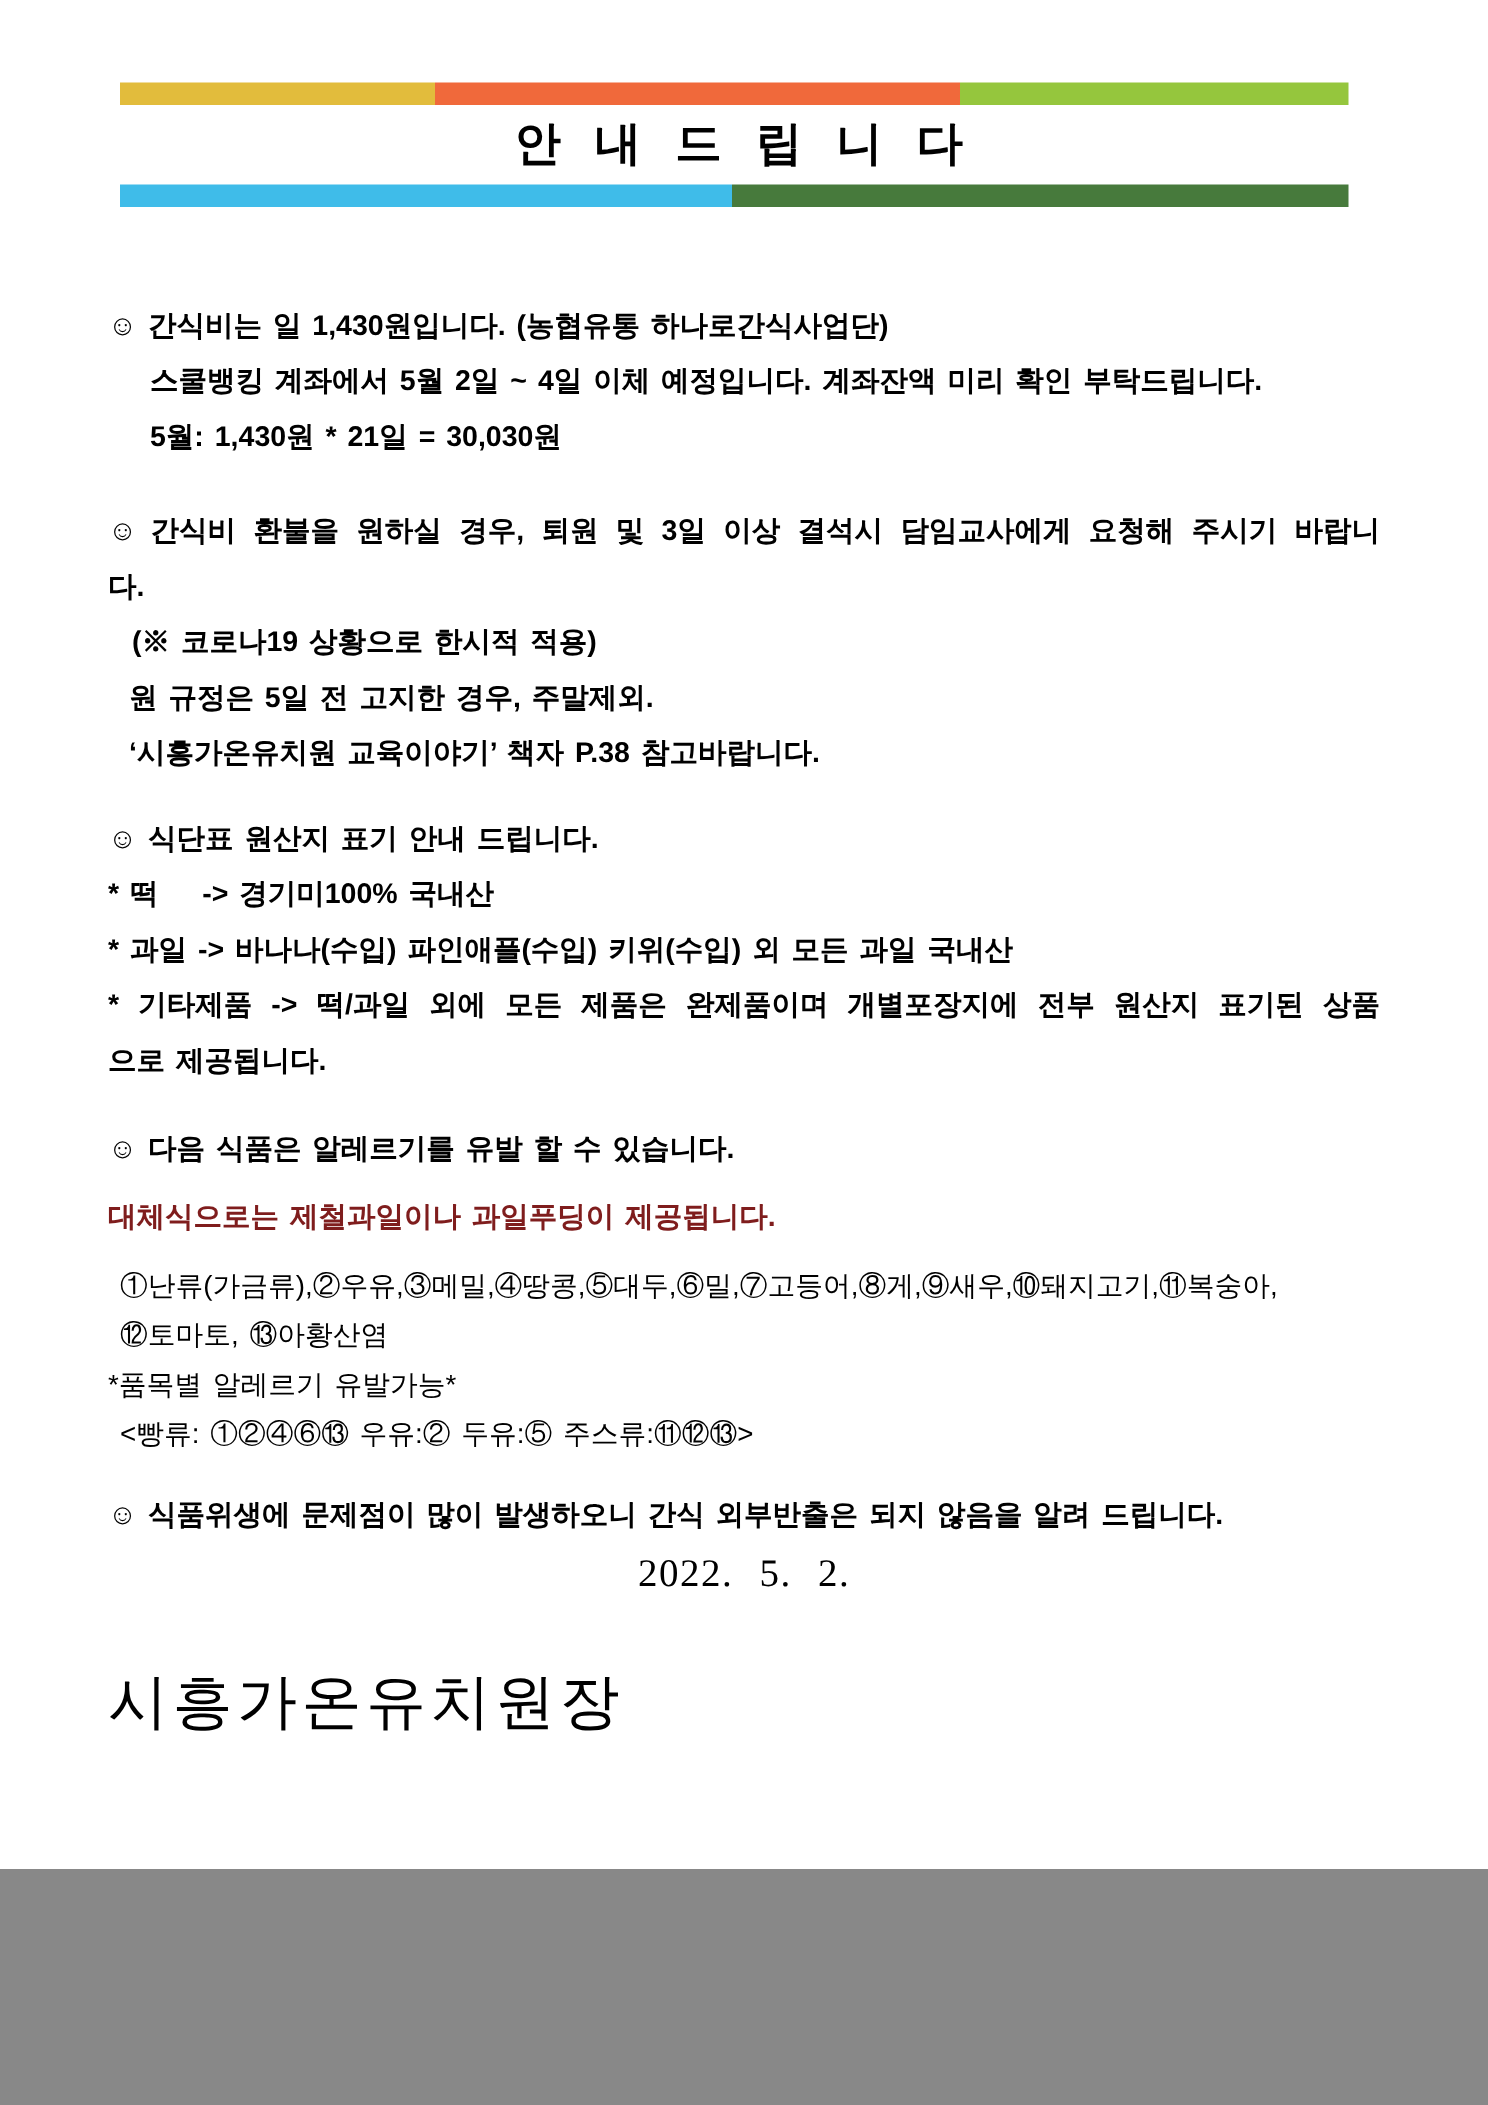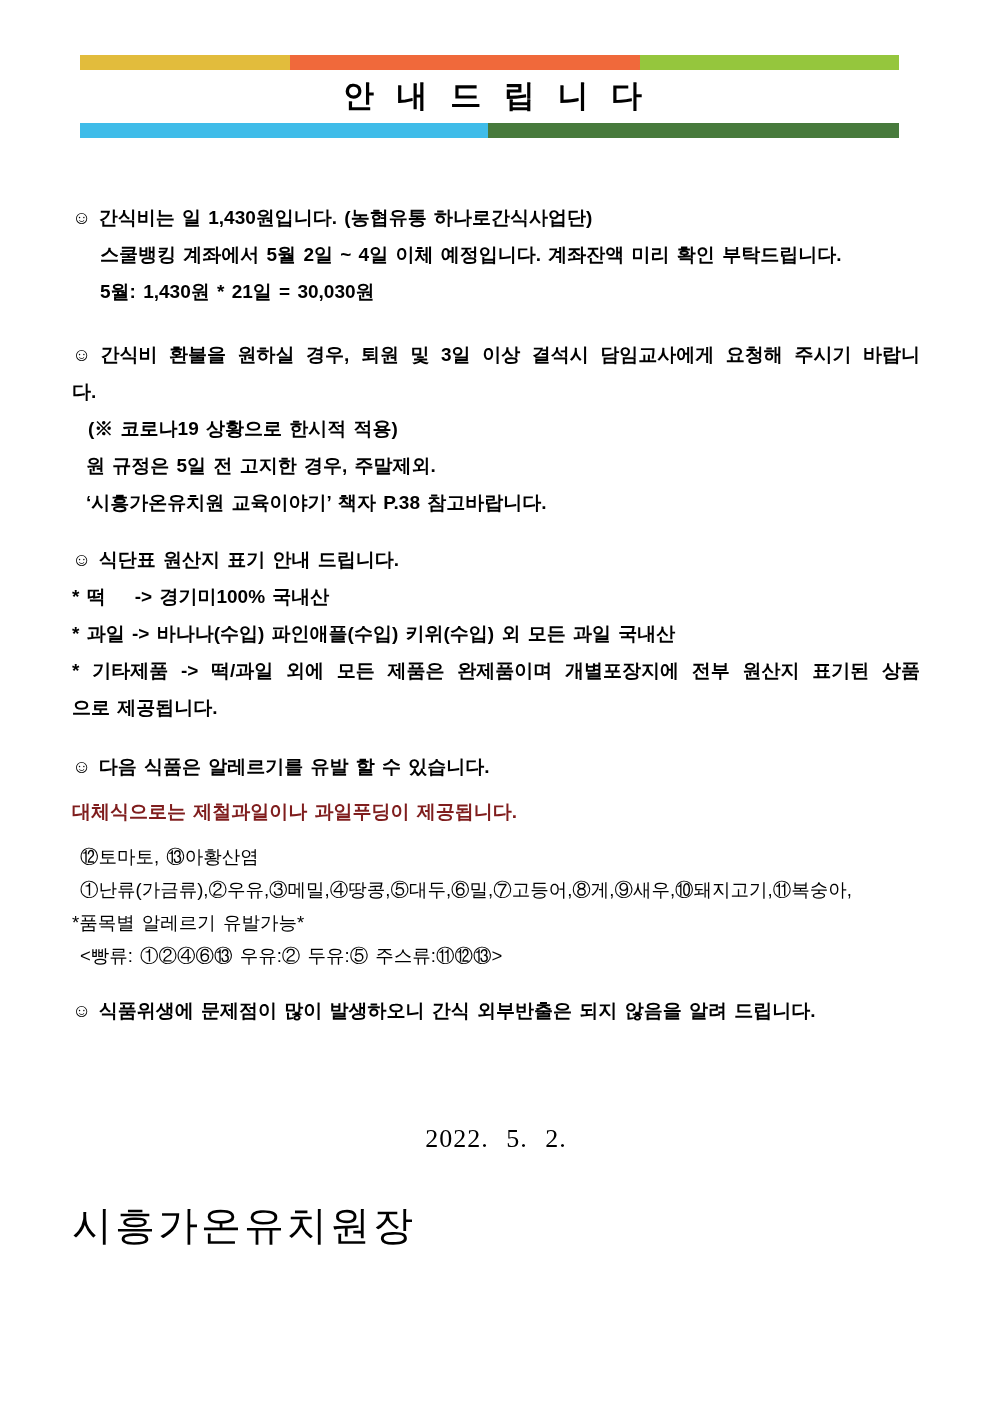--- a/index.html
+++ b/index.html
@@ -1,19 +1,19 @@
 <!DOCTYPE html>
 <html><head>
 <meta charset="utf-8">
 <style>
   html, body { margin: 0; padding: 0; background: #888; }
   .page {
     position: relative;
     width: 992px;
-    height: 1403px;
+    height: 1246px;
     margin: 0 auto;
     background: #ffffff;
     font-family: "Liberation Sans", sans-serif;
     color: #000;
     overflow: hidden;
   }
   
   .bar { display: flex; height: 15px; margin-left: 80px; width: 819px; }
   .bar-top { margin-top: 55px; }
   .bar-bottom { margin-top: 10px; }
@@ -59,21 +59,20 @@
   .sec-p1 { margin-top: 61px; }
   .sec-p2 { margin-top: 26px; }
   .sec-p3 { margin-top: 20px; }
   .sec-p4 { margin-top: 22px; }
   .substitute-line { margin-top: 8px; }
   .allergy-list { margin-top: 10px; }
   .sec-p5 { margin-top: 20px; }
   .sec-p6 { margin-top: 30px; }
 
   .doc-date {
-    margin-top: 90px;
     text-align: center;
     font-family: "Liberation Serif", serif;
     font-size: 26px;
     font-weight: 400;
     letter-spacing: 1px;
     word-spacing: 10px;
     line-height: 40px;
     white-space: pre-wrap;
   }
   .doc-signature {
@@ -123,22 +122,22 @@
       <div class="line">* 떡    -&gt; 경기미100% 국내산</div>
       <div class="line">* 과일 -&gt; 바나나(수입) 파인애플(수입) 키위(수입) 외 모든 과일 국내산</div>
       <div class="line jl">* 기타제품 -&gt; 떡/과일 외에 모든 제품은 완제품이며 개별포장지에 전부 원산지 표기된 상품</div>
       <div class="line">으로 제공됩니다.</div>
     </div>
 
     <div class="sec-p4">
       <div class="line">☺ 다음 식품은 알레르기를 유발 할 수 있습니다.</div>
       <div class="line navy substitute-line"><span class="ul">대체식으로는 제철과일이나 과일푸딩이 제공됩니다.  </span></div>
       <div class="allergy-list">
+        <div class="line detail ind8">①난류(가금류),②우유,③메밀,④땅콩,⑤대두,⑥밀,⑦고등어,⑧게,⑨새우,⑩돼지고기,⑪복숭아,</div>
         <div class="line detail ind8">⑫토마토, ⑬아황산염</div>
-        <div class="line detail ind8">①난류(가금류),②우유,③메밀,④땅콩,⑤대두,⑥밀,⑦고등어,⑧게,⑨새우,⑩돼지고기,⑪복숭아,</div>
         <div class="line detail">*품목별 알레르기 유발가능*</div>
         <div class="line detail ind8">&lt;빵류: ①②④⑥⑬ 우유:② 두유:⑤ 주스류:⑪⑫⑬&gt;</div>
       </div>
     </div>
 
     <div class="sec-p5">
       <div class="line">☺ 식품위생에 문제점이 많이 발생하오니 간식 외부반출은 되지 않음을 알려 드립니다.</div>
     </div>
 
 

